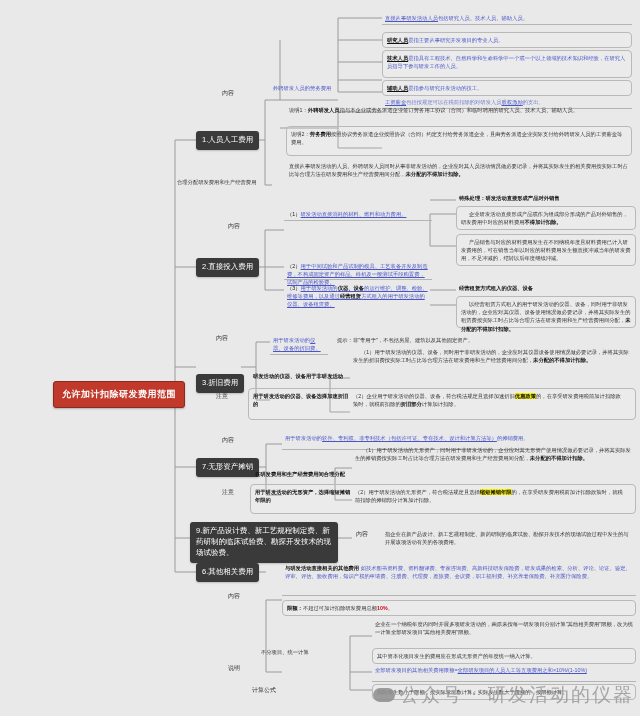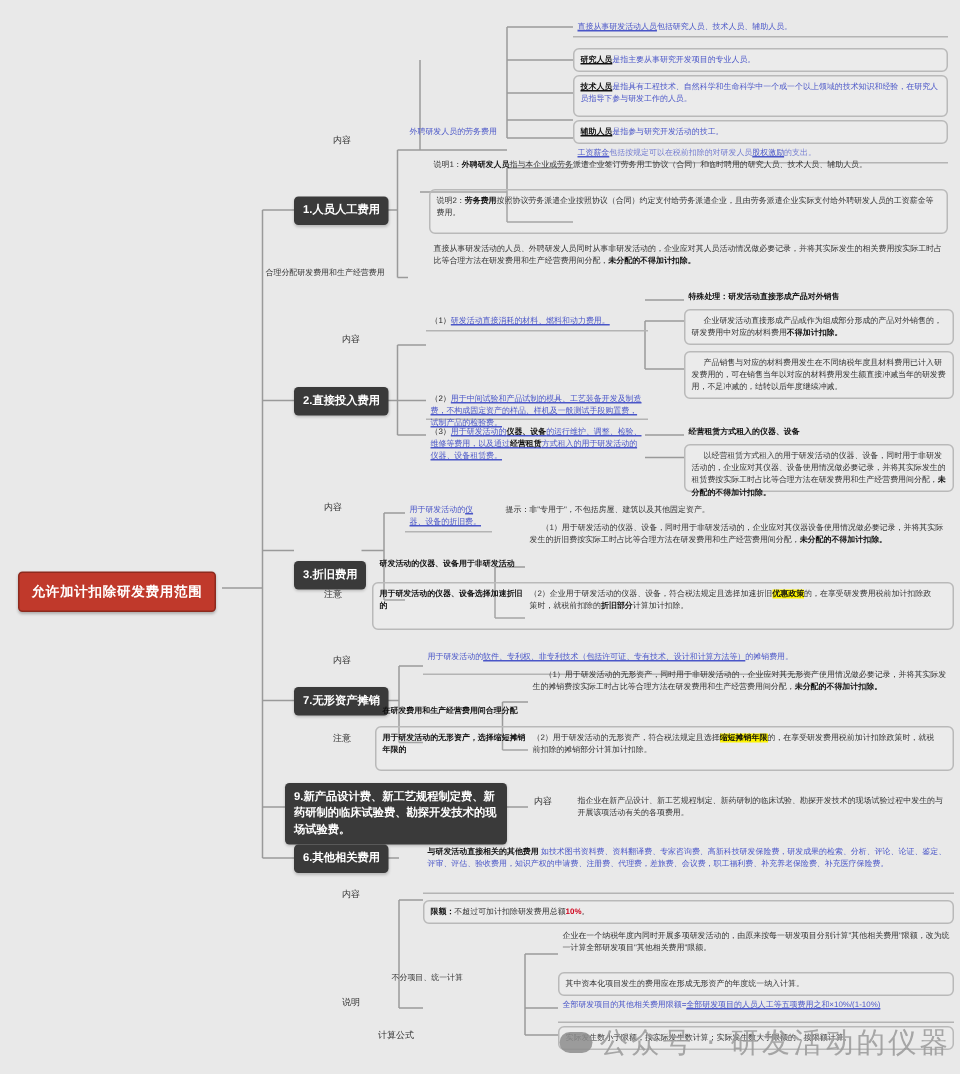--- a/index.html
+++ b/index.html
@@ -12,24 +12,25 @@
   #canvas{position:absolute;left:0;top:0;width:640px;height:716px;}
   svg.links{position:absolute;left:0;top:0;width:640px;height:716px;pointer-events:none;}
 
   .node{position:absolute;box-sizing:border-box;}
 
   .root{
     background:#c0392b;color:#fff;border:1px solid #8d2a1e;
     border-radius:3px;font-size:9px;font-weight:bold;
     padding:6px 8px;letter-spacing:.5px;white-space:nowrap;
     box-shadow:0 1px 2px rgba(0,0,0,.25);
+    margin-left:41px;
   }
   .branch{
     background:#3a3a3a;color:#fff;border-radius:3px;
-    font-size:7.5px;font-weight:bold;padding:4px 6px;
+    font-size:7.5px;font-weight:normal;padding:4px 6px;
     line-height:1.45;box-shadow:0 1px 2px rgba(0,0,0,.2);
   }
   .branch.wide{width:148px;white-space:normal;}
 
   .sublabel{
     position:absolute;font-size:6px;color:#333;
     background:transparent;white-space:nowrap;
   }
 
   .box{

